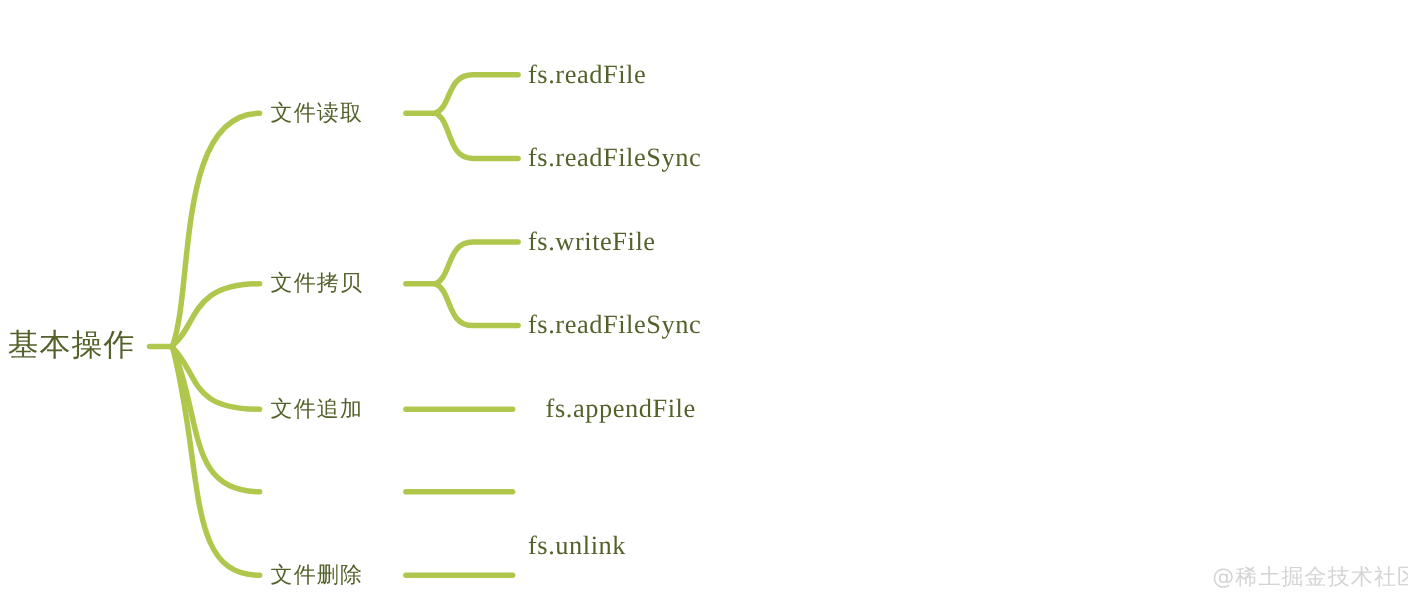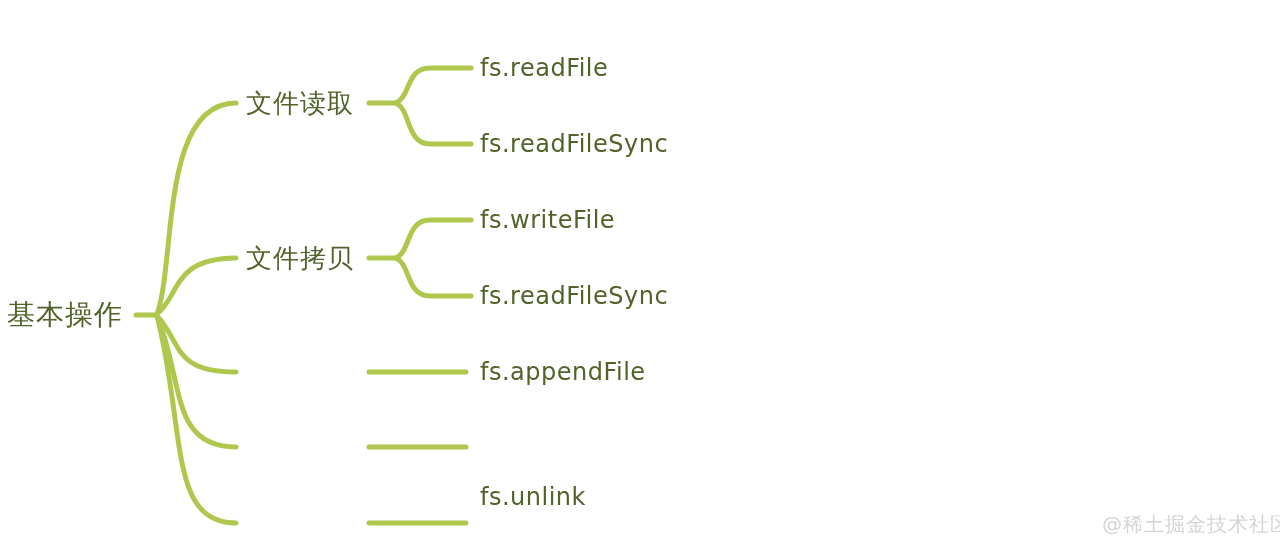--- a/index.html
+++ b/index.html
@@ -31,23 +31,24 @@
     stroke: var(--line-color);
     stroke-width: 5;
     stroke-linecap: round;
   }
   .node {
     position: absolute;
     transform: translateY(-50%);
     color: var(--text-color);
     white-space: nowrap;
     line-height: 1;
+    font-family: Liberation Serif, serif;
   }
   .node.root   { font-size: 28px; letter-spacing: 1px; }
-  .node.branch { font-size: 26px; letter-spacing: 1px; }
+  .node.branch { font-size: 20px; letter-spacing: 1px; }
   .node.leaf   { font-size: 24px; letter-spacing: 0.5px; }
   .watermark {
     position: absolute;
     transform: translateY(-50%);
     font-size: 20px;
     color: var(--watermark-color);
     letter-spacing: 1px;
     white-space: nowrap;
   }
 </style>
@@ -76,23 +77,25 @@
 
     <path d="M 369 372 H 466"></path>
     <path d="M 369 447 H 466"></path>
     <path d="M 369 523 H 466"></path>
   </svg>
 
   <div class="node root" style="left:7px; top:315px">基本操作</div>
 
   <div class="node branch" style="left:246px; top:103px">文件读取</div>
   <div class="node branch" style="left:246px; top:258px">文件拷贝</div>
+  <div class="node branch" style="left:246px; top:372px">文件追加</div>
+  <div class="node branch" style="left:246px; top:523px">文件删除</div>
 
   <div class="node leaf" style="left:480px; top:68px">fs.readFile</div>
   <div class="node leaf" style="left:480px; top:220px">fs.writeFile</div>
   <div class="node leaf" style="left:480px; top:144px">fs.readFileSync</div>
   <div class="node leaf" style="left:480px; top:296px">fs.readFileSync</div>
-  <div class="node leaf" style="left:480px; top:372px">fs.appendFile</div>
+  <div class="node leaf" style="left:496px; top:372px">fs.appendFile</div>
   <div class="node leaf" style="left:480px; top:497px">fs.unlink</div>
 
   <div class="watermark" style="left:1102px; top:524px">@稀土掘金技术社区</div>
 
 </div>
 
 </body></html>

